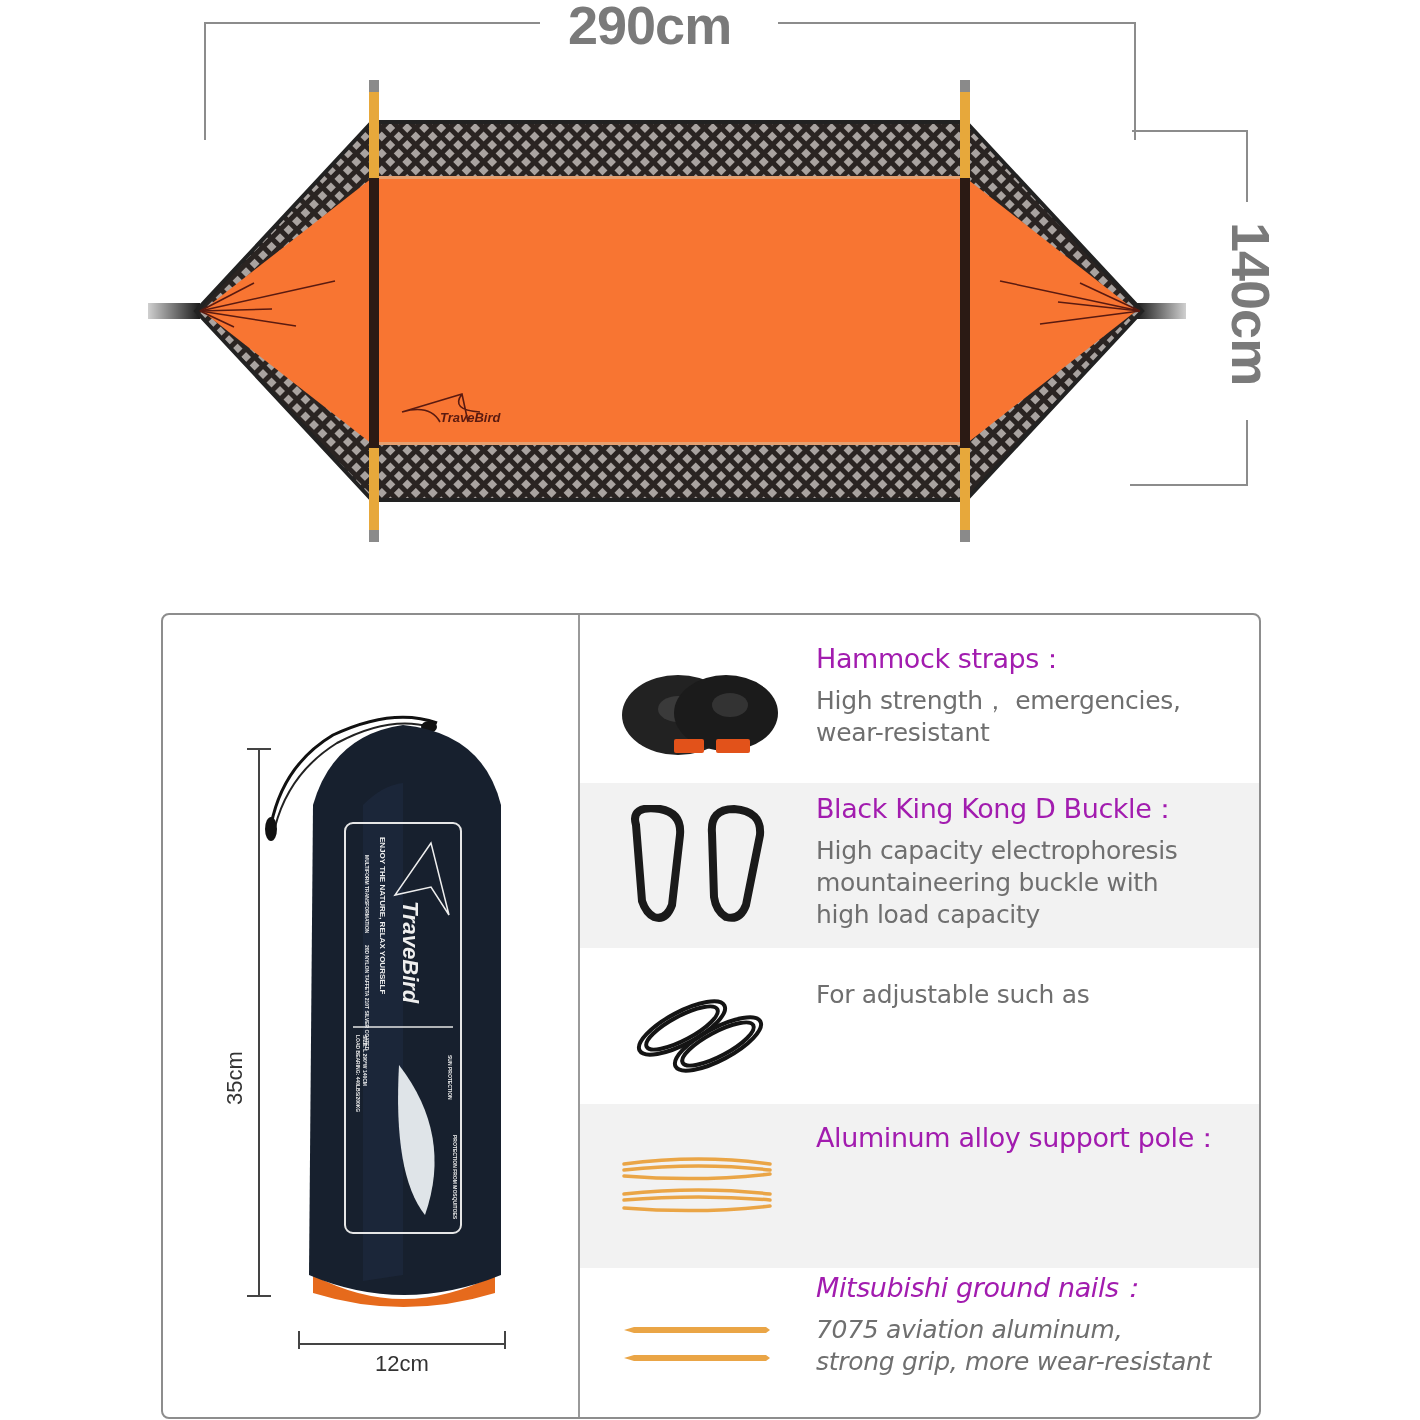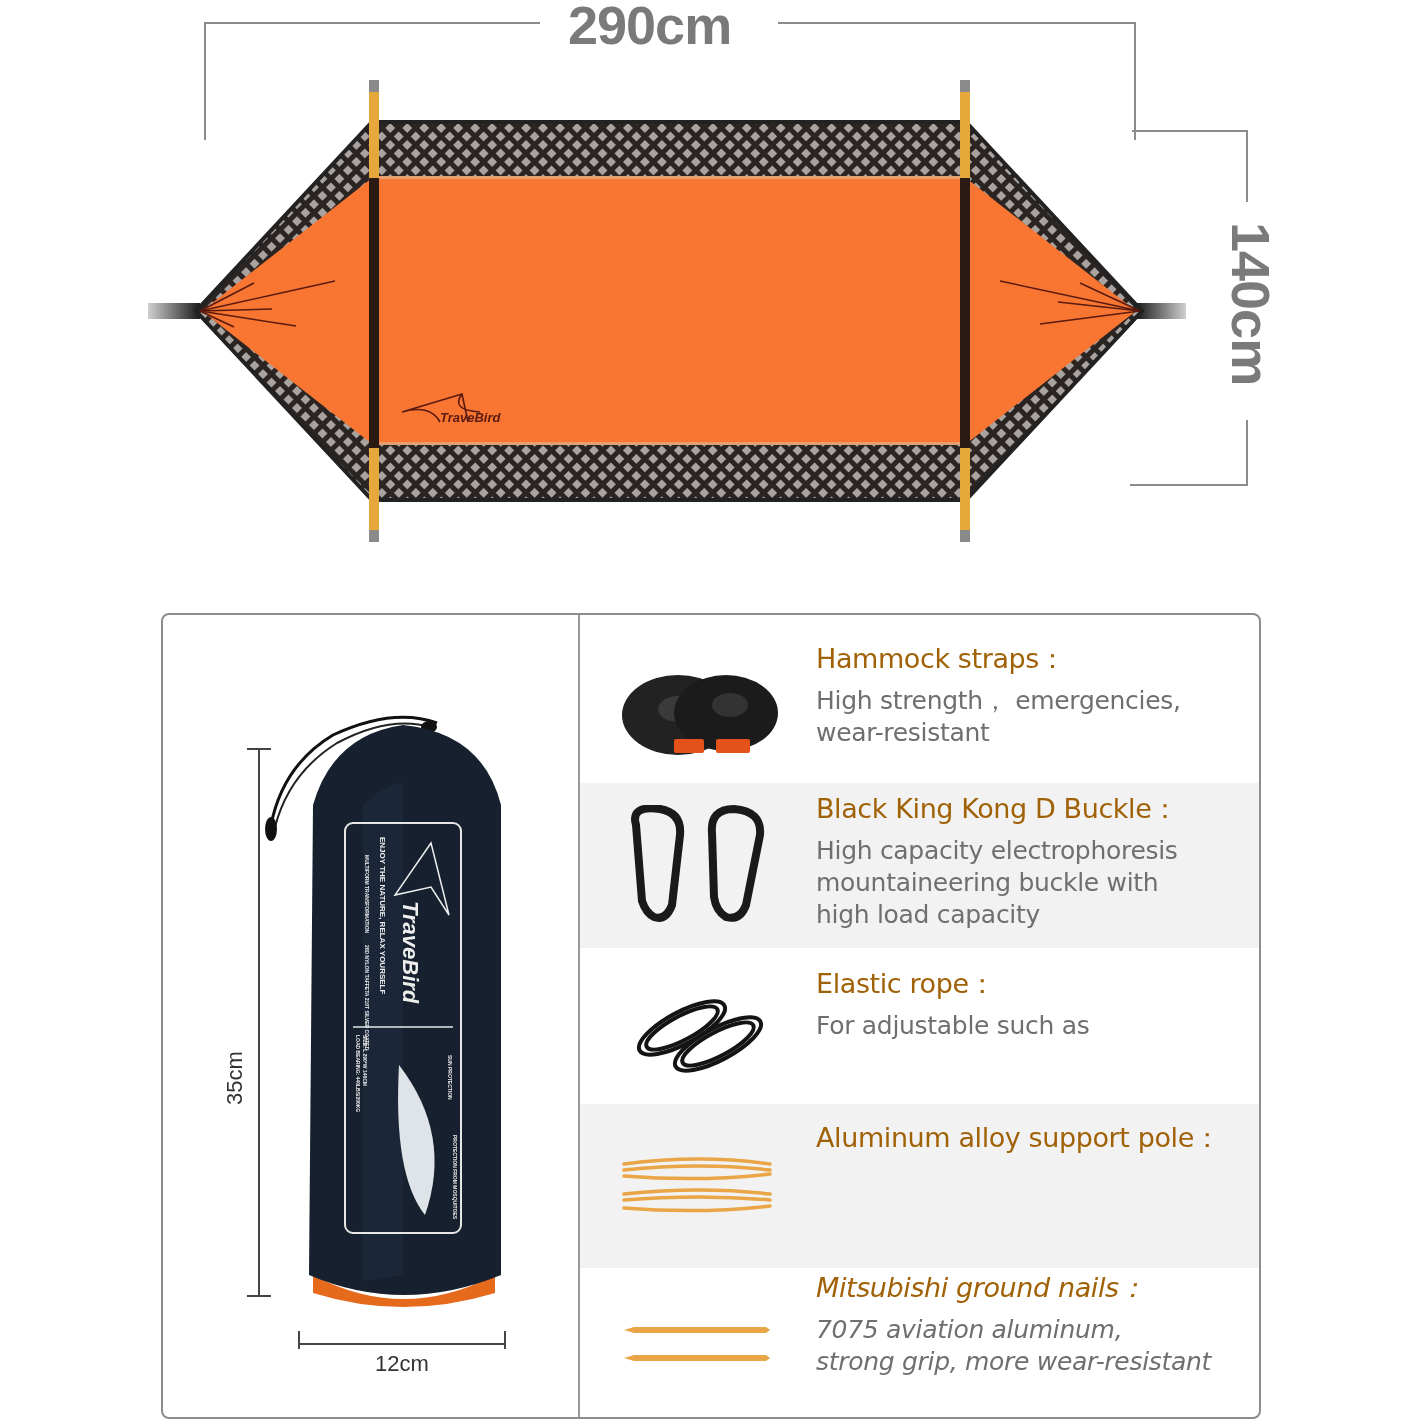--- a/index.html
+++ b/index.html
@@ -28,21 +28,21 @@
   .bag-dim-35 { left: 42px; top: 450px; transform: rotate(-90deg); transform-origin: center; width: 60px; text-align: center; }
   .bag-dim-12 { left: 212px; top: 736px; }
   .bag-line { position: absolute; background: #444; }
 
   .features { position: absolute; left: 417px; top: 0; width: 683px; height: 806px; }
   .feature-row { position: absolute; left: 0; width: 683px; }
   .feature-row.shaded { background: #f2f2f2; }
   .feature-thumb { position: absolute; left: 40px; width: 160px; }
   .feature-text { position: absolute; left: 236px; right: 10px; }
   .feature-title {
-    font-family: "DejaVu Sans", sans-serif; font-size: 27px; color: #a16207;
+    font-family: "DejaVu Sans", sans-serif; font-size: 27px; color: #a21caf;
     line-height: 1.15; letter-spacing: -0.4px;
   }
   .feature-desc {
     margin-top: 11px; font-family: "DejaVu Sans", sans-serif; font-size: 25px;
     color: #6f6f6f; line-height: 32px; letter-spacing: -0.3px;
   }
 </style>
 </head>
 <body>
 
@@ -195,21 +195,20 @@
     <div class="feature-row" style="top:333px;height:156px;">
       <svg class="feature-thumb" viewBox="0 0 160 100" style="top:40px;height:100px;">
         <g fill="none" stroke="#141414" stroke-width="4">
           <ellipse cx="62" cy="40" rx="48" ry="16" transform="rotate(-28 62 40)"></ellipse>
           <ellipse cx="62" cy="40" rx="40" ry="12" transform="rotate(-28 62 40)"></ellipse>
           <ellipse cx="98" cy="56" rx="48" ry="16" transform="rotate(-28 98 56)"></ellipse>
           <ellipse cx="98" cy="56" rx="40" ry="12" transform="rotate(-28 98 56)"></ellipse>
         </g>
       </svg>
       <div class="feature-text" style="top:20px;">
-        <div class="feature-title">Elastic rope：</div>
         <div class="feature-desc">
           <div>For adjustable such as</div>
         </div>
       </div>
     </div>
 
     <div class="feature-row shaded" style="top:489px;height:164px;padding-left:20px;">
       <svg class="feature-thumb" viewBox="0 0 160 70" style="top:50px;height:70px;">
         <g stroke="#eaa546" stroke-width="3.5" fill="none" stroke-linecap="round">
           <path d="M4 10 Q80 0 150 10"></path>

